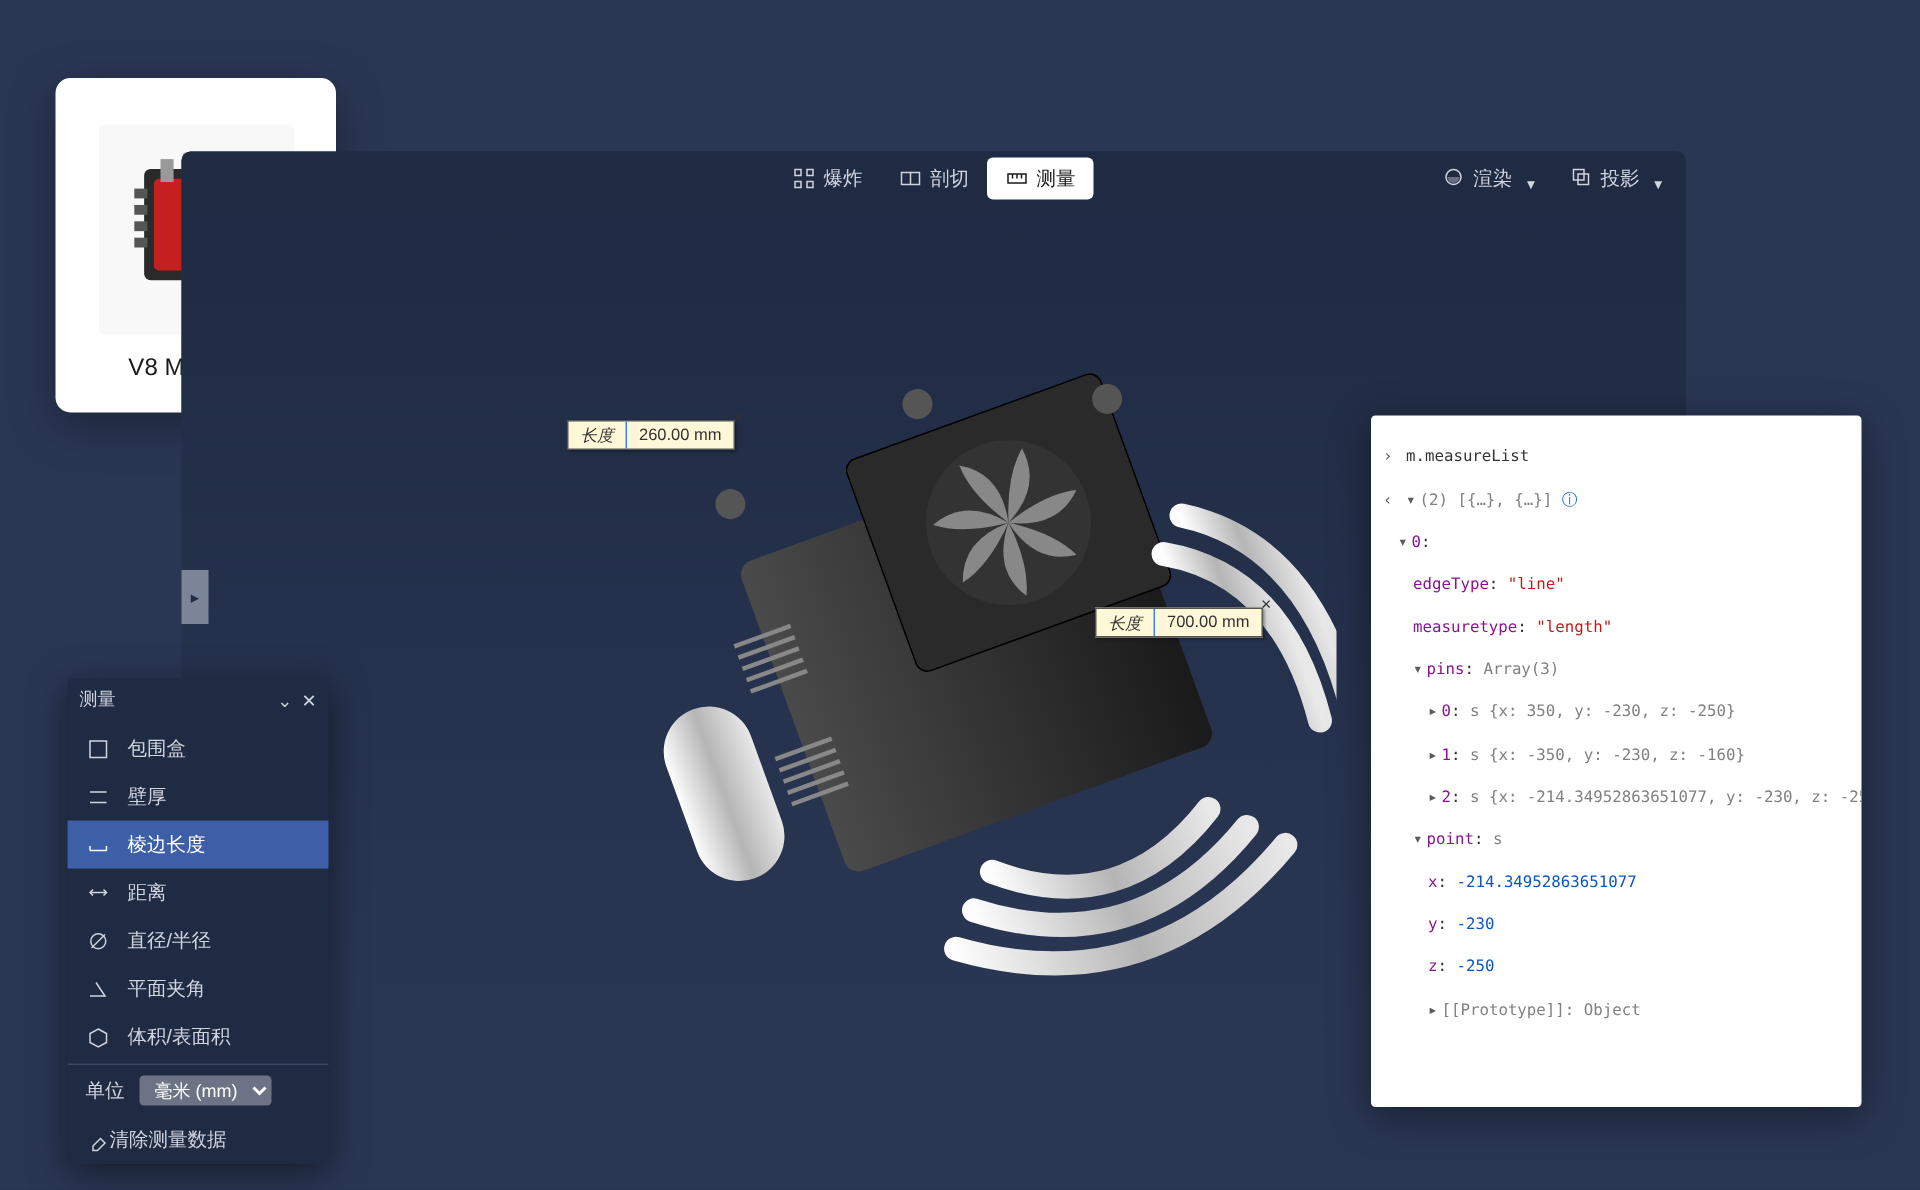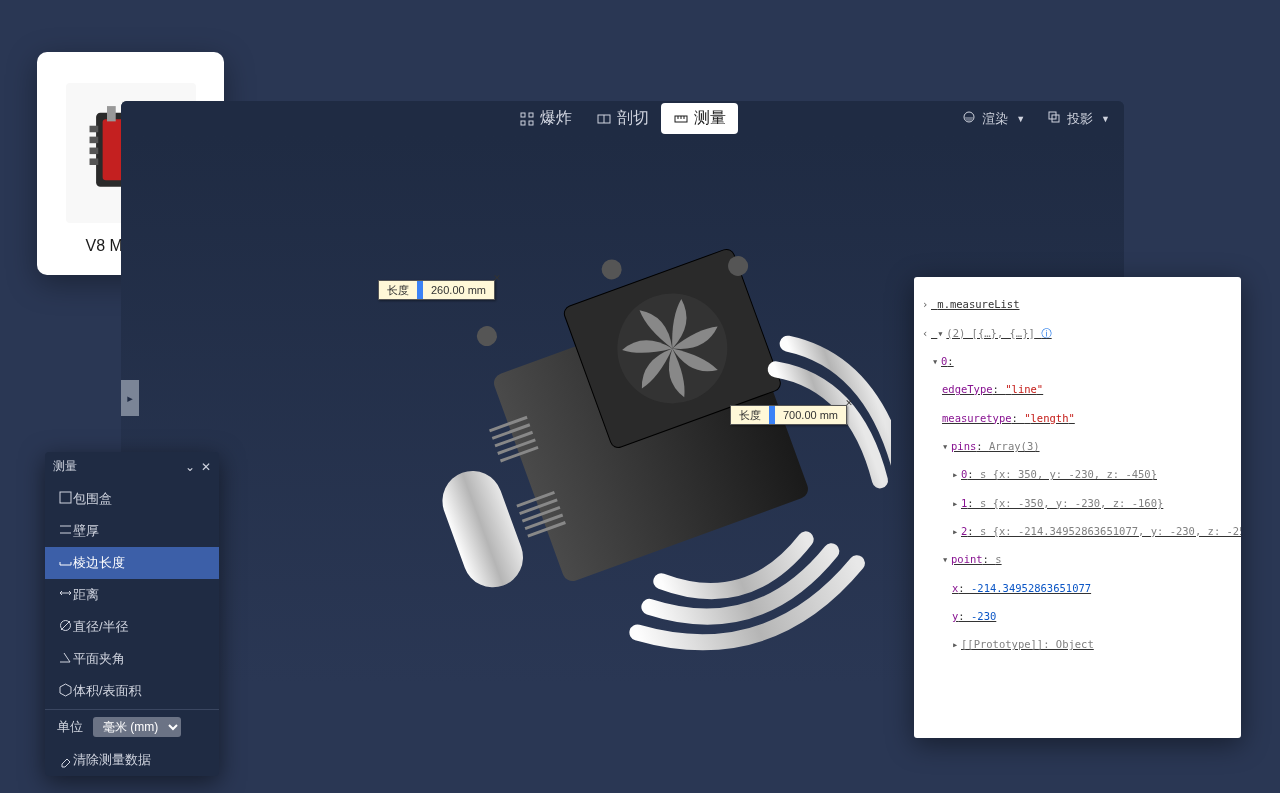--- a/index.html
+++ b/index.html
@@ -41,48 +41,48 @@
     position:absolute; left:121px; top:101px; width:1003px; height:582px;
     background:#25334d; border-radius:6px;
   }
   .app-top {
     height:35px; background:#1f2b43; border-radius:6px 6px 0 0;
     display:flex; align-items:center; justify-content:center; position:relative;
   }
   .mode-group { display:flex; gap:0; }
   .mode-btn {
     display:flex; align-items:center; gap:6px;
-    padding:5px 12px; font-size:16px; color:#d0d4df;
+    padding:5px 12px; font-size:13px; color:#d0d4df;
     border-radius:4px; cursor:pointer;font-family:Liberation Mono, monospace;
   }
   .mode-btn.active { background:#fff; color:#1a1a1a; }
   .mode-ico { display:inline-flex; width:15px; height:15px; align-items:center; justify-content:center; }
   .right-controls { position:absolute; right:14px; display:flex; gap:22px; align-items:center; font-size:13px; color:#d0d4df;}
-  .right-controls .rc { display:flex; gap:6px; align-items:center; cursor:pointer; }
+  .right-controls .rc { display:flex; gap:6px; align-items:flex-end; cursor:pointer; }
   .caret { font-size:9px; margin-left:2px; }
 
   .viewport {
     position:absolute; left:0; top:35px; right:0; bottom:0;
     background:linear-gradient(#1f2b43,#2a3754);
   }
 
   
   .exptab {
     position:absolute; left:121px; top:380px; width:18px; height:36px;
     background:#7b8597; display:flex;align-items:center;justify-content:center;
     color:#1f2b43; font-size:11px; cursor:pointer;
   }
 
   
   .mlabel {
     position:absolute; display:flex; align-items:stretch; height:20px;
     border:1px solid #555; background:#fff8d8; font-size:11px; color:#333;
     box-shadow:1px 1px 2px rgba(0,0,0,.4);
   }
-  .mlabel .mkey { padding:0 8px; display:flex;align-items:center; border-right:6px solid #3b82f6; }
+  .mlabel .mkey { padding:0 8px; display:flex;align-items:center; border-right:1px solid #3b82f6;font-style:italic; }
   .mlabel .mval { padding:0 8px; display:flex;align-items:center; }
   .mlabel .mclose {
     position:absolute; right:-10px; top:-10px; width:14px;height:14px;
     display:flex;align-items:center;justify-content:center;
     font-size:9px; color:#333;
   }
 
   
   .engine3d {
     position:absolute; left:290px; top:40px; width:480px; height:500px;
@@ -97,21 +97,21 @@
     box-shadow:0 6px 24px rgba(0,0,0,.5);
     font-size:13px; color:#d0d4df;
   }
   .mpanel .mp-head {
     display:flex; align-items:center; justify-content:space-between;
     padding:6px 8px; font-size:12px;
   }
   .mp-head .mp-actions { display:flex; gap:6px; }
   .mp-list { padding:2px 0; }
   .mp-item {
-    display:flex; align-items:flex-start; 
+    display:flex; align-items:center; gap:12px;
     padding:7px 12px; cursor:pointer;
   }
   .mp-item.active { background:#3c5fa8; color:#fff; }
   .mp-ico { width:16px; display:inline-flex; align-items:center; justify-content:center; }
   .mp-foot {
     display:flex; align-items:center; gap:10px; padding:7px 12px; border-top:1px solid #3a4660;
   }
   .mp-select {
     background:#6b7385; color:#ffffff; border:none; font-size:12px;
     padding:2px 6px; border-radius:3px;
@@ -122,21 +122,21 @@
   }
 
   
   .console {
     position:absolute; left:914px; top:277px; width:327px; height:461px;
     background:#fff; color:#333; font-family:Menlo,Consolas,monospace;
     font-size:10.5px; line-height:1.35; border-radius:3px;
     box-shadow:0 6px 28px rgba(0,0,0,.45);
     overflow:hidden;
   }
-  .console .cbody { padding:6px 8px 10px 8px; overflow:auto; height:100%; white-space:pre;text-decoration:underline; }
+  .console .cbody { padding:6px 8px 10px 8px; overflow:auto; height:100%; white-space:pre; }
   .tri { color:#5b5b5b; display:inline-block; width:9px; }
   .k-blue { color:#881391; }    
   .k-purple { color:#0b56c6; } 
   .k-red { color:#c41a16; }     
   .k-grey { color:#808080; }
   .line { white-space:pre; }
   .ind1 { padding-left:10px;} .ind2{padding-left:20px;} .ind3{padding-left:30px;}
   .ind4{padding-left:40px;}
 
 </style>
@@ -400,26 +400,27 @@
 </div>
 
 <div class="console">
   <div class="cbody">
 <div class="line"><span class="tri">›</span> <span>m.measureList</span></div>
 <div class="line"><span class="tri">‹</span> <span class="tri">▾</span><span class="k-grey">(2) [{…}, {…}]</span> <span style="color:#1a73e8;">ⓘ</span></div>
 <div class="line ind1"><span class="tri">▾</span><span class="k-blue">0</span>:</div>
 <div class="line ind2"><span class="k-blue">edgeType</span>: <span class="k-red">"<span>line</span>"</span></div>
 <div class="line ind2"><span class="k-blue">measuretype</span>: <span class="k-red">"<span>length</span>"</span></div>
 <div class="line ind2"><span class="tri">▾</span><span class="k-blue">pins</span>: <span class="k-grey">Array(3)</span></div>
-<div class="line ind3"><span class="tri">▸</span><span class="k-blue">0</span>: <span class="k-grey">s {x: 350, y: -230, z: -450}</span></div>
+<div class="line ind3"><span class="tri">▸</span><span class="k-blue">0</span>: <span class="k-grey">s {x: 350, y: -230, z: -250}</span></div>
 <div class="line ind3"><span class="tri">▸</span><span class="k-blue">1</span>: <span class="k-grey">s {x: -350, y: -230, z: -160}</span></div>
 <div class="line ind3"><span class="tri">▸</span><span class="k-blue">2</span>: <span class="k-grey">s {x: -214.34952863651077, y: -230, z: -250}</span></div>
 <div class="line ind2"><span class="tri">▾</span><span class="k-blue">point</span>: <span class="k-grey">s</span></div>
 <div class="line ind3"><span class="k-blue">x</span>: <span class="k-purple">-214.34952863651077</span></div>
 <div class="line ind3"><span class="k-blue">y</span>: <span class="k-purple">-230</span></div>
+<div class="line ind3"><span class="k-blue">z</span>: <span class="k-purple">-250</span></div>
 <div class="line ind3"><span class="tri">▸</span><span class="k-grey">[[Prototype]]: Object</span></div>
 
 
 
 
 
 
 
 
 

